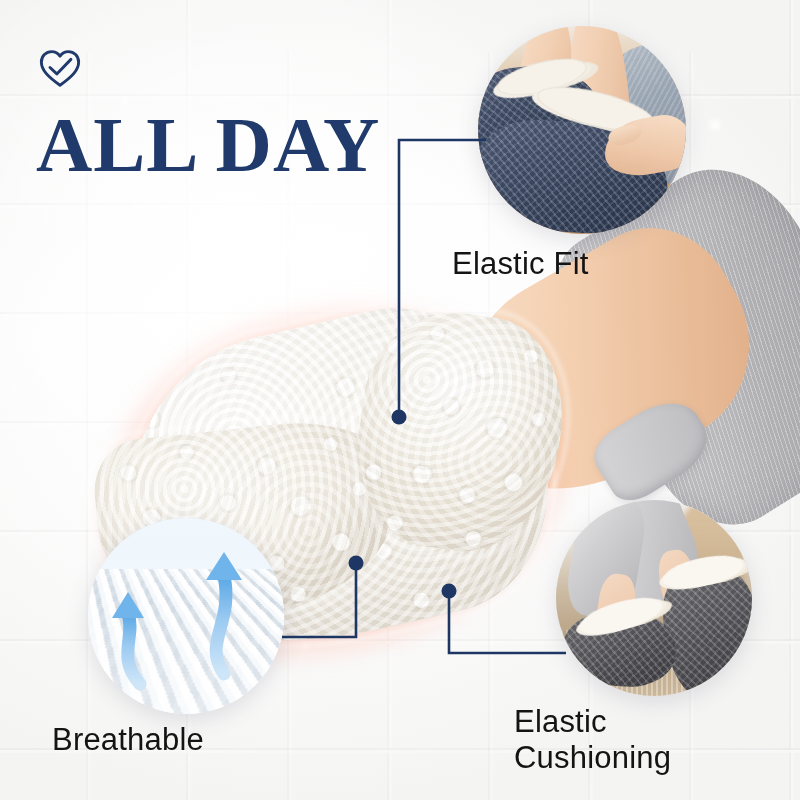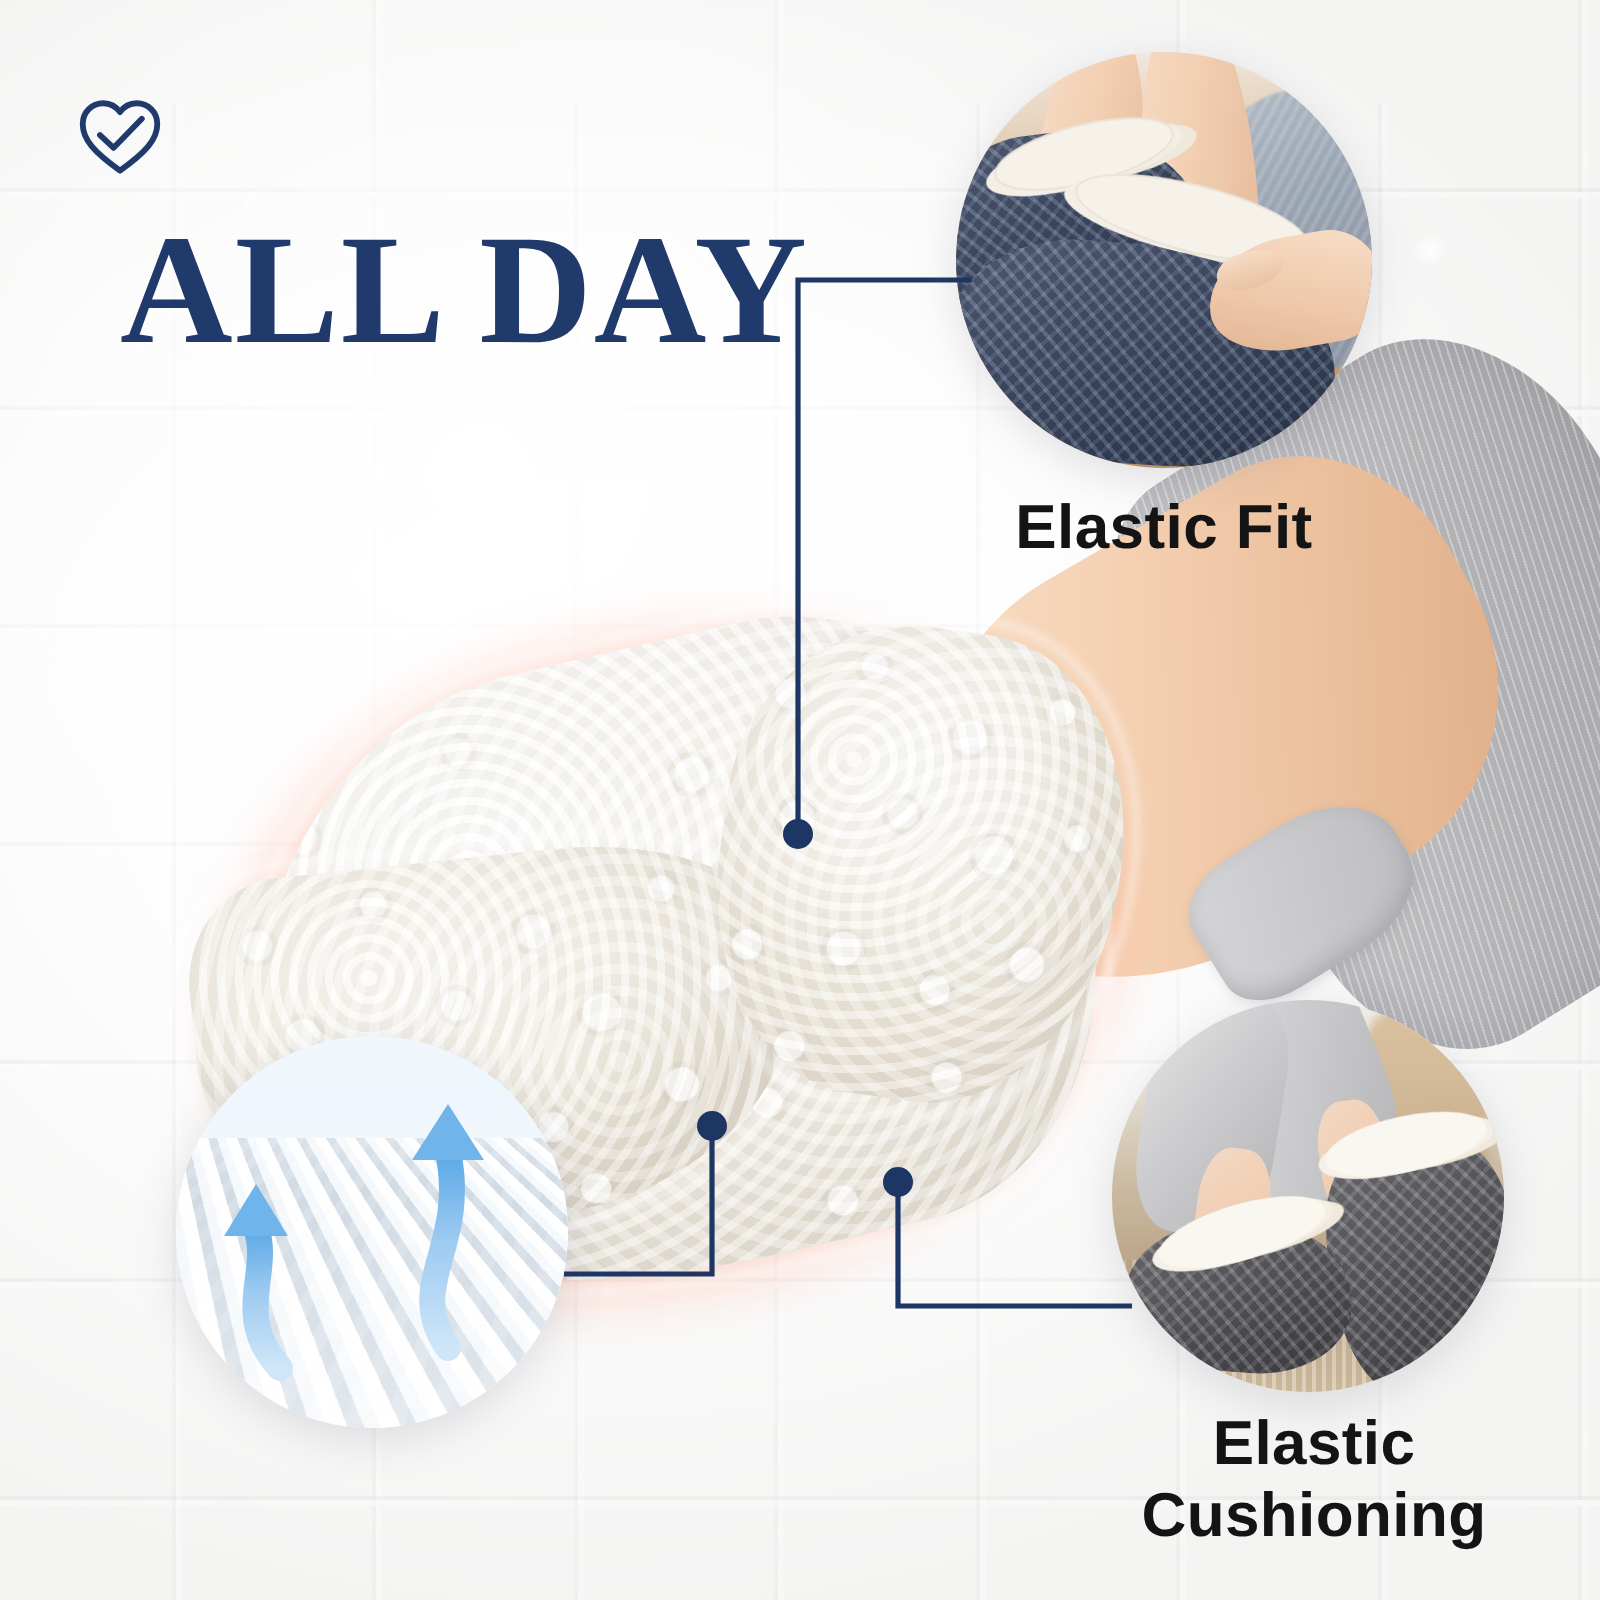--- a/index.html
+++ b/index.html
@@ -97,21 +97,20 @@
   .logo-fleece { color: #1f3a6b; }
   .logo-sox { color: #e8212a; }
 
   
   .headline {
     position: absolute;
     left: 36px;
     top: 108px;
     line-height: .96;
     user-select: none;
-    margin-left: 24px;
   }
   .hl-line1, .hl-line2 {
     font-family: "Liberation Serif", serif;
     font-weight: bold;
     font-size: 78px;
     letter-spacing: 1px;
     display: block;
     margin: 0;
     text-shadow: 0 2px 5px rgba(255,255,255,.9);
   }
@@ -395,24 +394,23 @@
     filter: blur(2.2px);
   }
 
   
   .lines { position: absolute; inset: 0; pointer-events: none; }
 
   
   .label {
     position: absolute;
     font-family: "Liberation Sans", sans-serif;
-    font-weight: bold;
+    font-weight: normal;
     color: #141414;
     letter-spacing: .2px;
-    text-align: center;
     line-height: 1.16;
     white-space: pre-line;
   }
   .label-elastic  { left: 452px; top: 246px; width: 260px; font-size: 31px; }
   .label-breathe  { left: 52px;  top: 722px; width: 270px; font-size: 31px; }
   .label-cushion  { left: 514px; top: 704px; width: 286px; font-size: 31px; }
 </style>
 </head>
 <body>
 
@@ -525,16 +523,17 @@
     <circle cx="399" cy="417" r="7.5" fill="#1d3663"></circle>
 
     <path d="M 282 637 L 356 637 L 356 570" stroke="#1d3663" stroke-width="2.6" fill="none"></path>
     <circle cx="356" cy="563" r="7.5" fill="#1d3663"></circle>
 
     <path d="M 449 598 L 449 653 L 566 653" stroke="#1d3663" stroke-width="2.6" fill="none"></path>
     <circle cx="449" cy="591" r="7.5" fill="#1d3663"></circle>
   </svg>
 
   <div class="label label-elastic">Elastic Fit</div>
+  <div class="label label-breathe">Breathable</div>
   <div class="label label-cushion">Elastic
 Cushioning</div>
 
 </div>
 
 </body></html>

